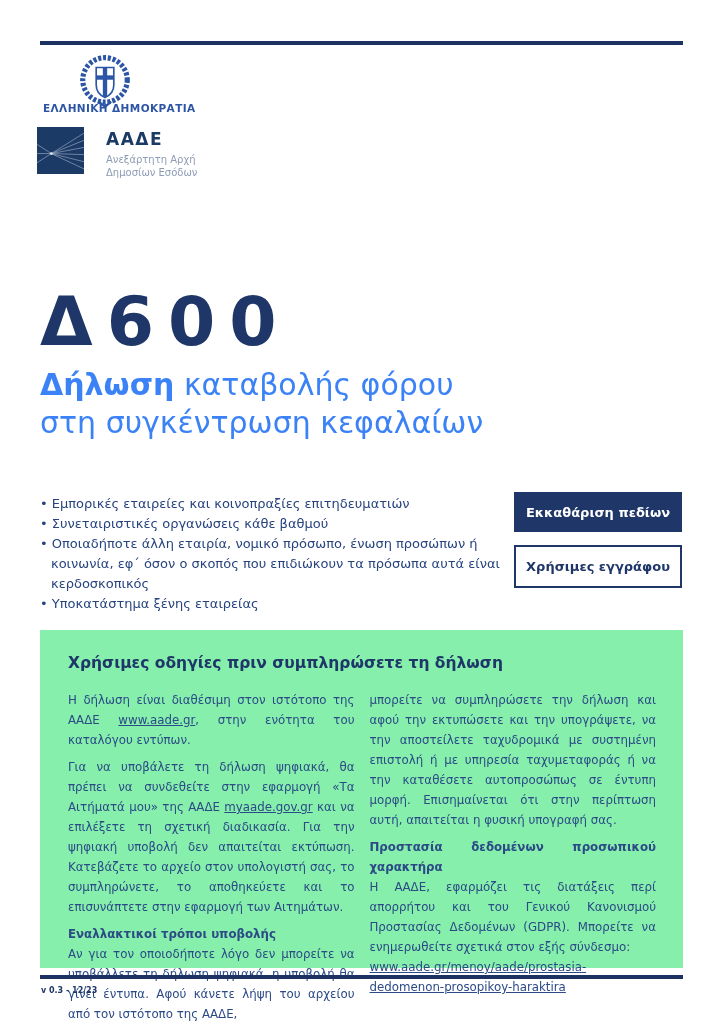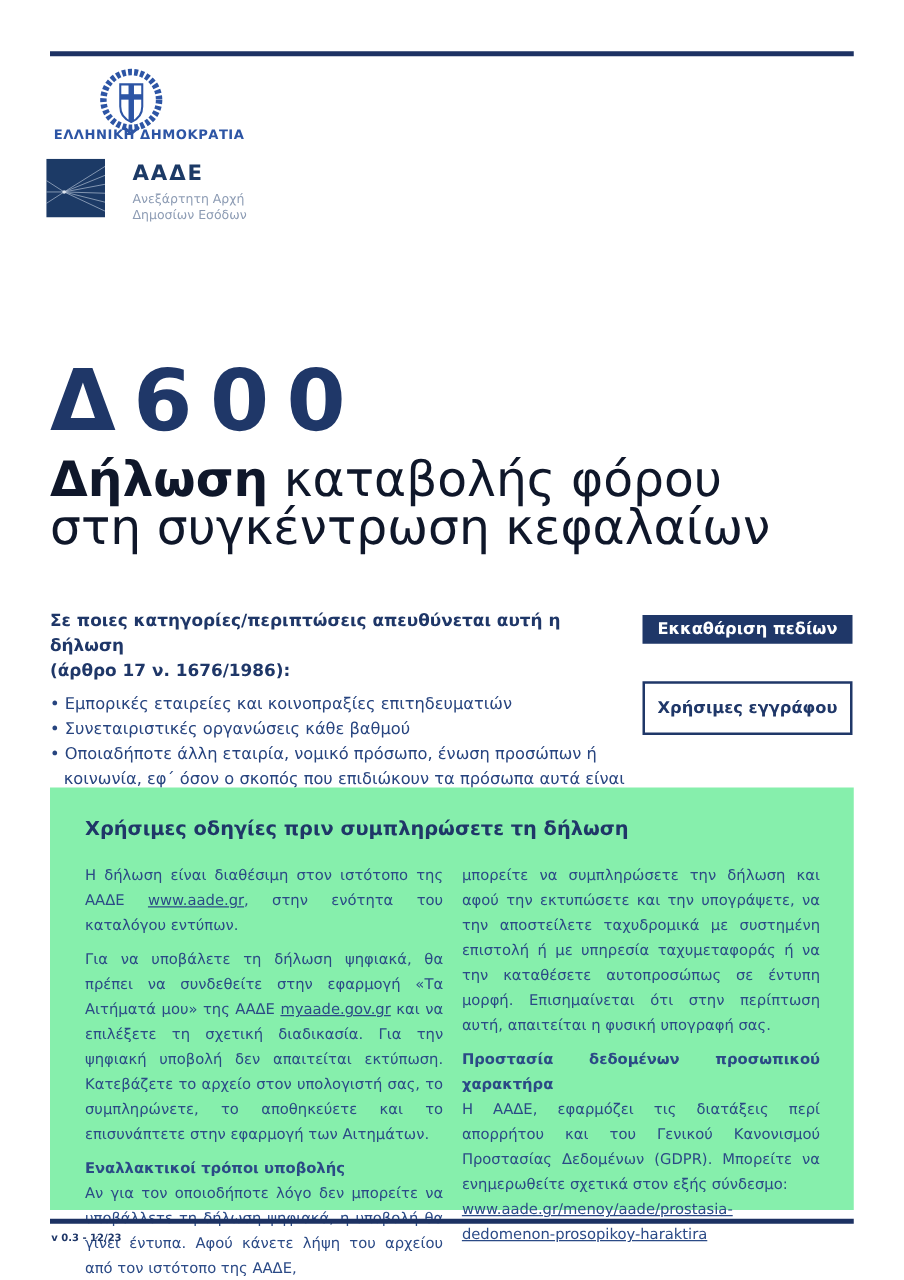--- a/index.html
+++ b/index.html
@@ -21,40 +21,40 @@
   }
   .aade-row { position:absolute; left:37px; top:127px; display:flex; gap:22px; }
   .aade-square { width:47px; height:47px; display:block; }
   .aade-text { padding-top:2px; }
   .aade-acronym { color:#1c3a66; font-size:17px; font-weight:bold; letter-spacing:1.5px; }
   .aade-sub { color:#8d9cb4; font-size:10px; line-height:13px; margin-top:4px; }
 
   
   .title-block { position:absolute; left:40px; top:288px; color:#1f3768; }
   .doc-code { font-size:68px; font-weight:bold; letter-spacing:14px; line-height:1; }
-  .doc-subtitle { margin-top:10px; font-size:39px; line-height:38px; color:#0f172a; }
+  .doc-subtitle { margin-top:10px; font-size:30px; line-height:38px; color:#3b82f6; }
   .doc-subtitle .b { font-weight:bold; }
 
   
   .scope { position:absolute; left:40px; top:487px; width:468px; color:#1f3768; }
   .scope-heading { font-size:13.5px; font-weight:bold; line-height:20px; }
   .scope ul { list-style:none; margin-top:7px; }
   .scope li {
     color:#27447f; font-size:13px; line-height:20px;
     padding-left:11px; text-indent:-11px;
   }
   .scope li::before { content:"• "; }
 
   
   .btn {
     position:absolute; left:514px; width:168px; display:flex;
     align-items:center; justify-content:center;
     font-family:inherit; font-size:13px; font-weight:bold; cursor:pointer;
   }
-  .btn-clear { top:492px; height:23px; background:#1f3768; color:#ffffff; border:0; }
+  .btn-clear { top:492px; height:40px; background:#1f3768; color:#ffffff; border:0; }
   .btn-print { top:545px; height:43px; background:#ffffff; color:#1f3768; border:2px solid #1f3768; }
 
   
   .instructions {
     position:absolute; left:40px; top:630px; width:643px; height:338px;
     background:#86efac; padding:24px 27px 20px 28px;
   }
   .instructions h3 { color:#1f3768; font-size:15.5px; font-weight:bold; }
   .cols { display:flex; gap:15px; margin-top:18px; }
   .col { flex:1; color:#2b4a86; font-size:11.8px; line-height:20px; text-align:justify; }
@@ -103,21 +103,20 @@
       <div class="aade-sub"><span>Ανεξάρτητη Αρχή</span><br><span>Δημοσίων Εσόδων</span></div>
     </div>
   </div>
 
   <div class="title-block">
     <div class="doc-code">Δ600</div>
     <div class="doc-subtitle"><span class="b">Δήλωση</span><span> καταβολής φόρου</span><br><span>στη συγκέντρωση κεφαλαίων</span></div>
   </div>
 
   <div class="scope">
-    <div class="scope-heading"><span>Σε ποιες κατηγορίες/περιπτώσεις απευθύνεται αυτή η δήλωση</span><br><span>(άρθρο 17 ν. 1676/1986):</span></div>
     <ul>
       <li>Εμπορικές εταιρείες και κοινοπραξίες επιτηδευματιών</li>
       <li>Συνεταιριστικές οργανώσεις κάθε βαθμού</li>
       <li>Οποιαδήποτε άλλη εταιρία, νομικό πρόσωπο, ένωση προσώπων ή κοινωνία, εφ΄ όσον ο σκοπός που επιδιώκουν τα πρόσωπα αυτά είναι κερδοσκοπικός</li>
       <li>Υποκατάστημα ξένης εταιρείας</li>
     </ul>
   </div>
 
   <button class="btn btn-clear">Εκκαθάριση πεδίων</button>
   <button class="btn btn-print">Χρήσιμες εγγράφου</button>

